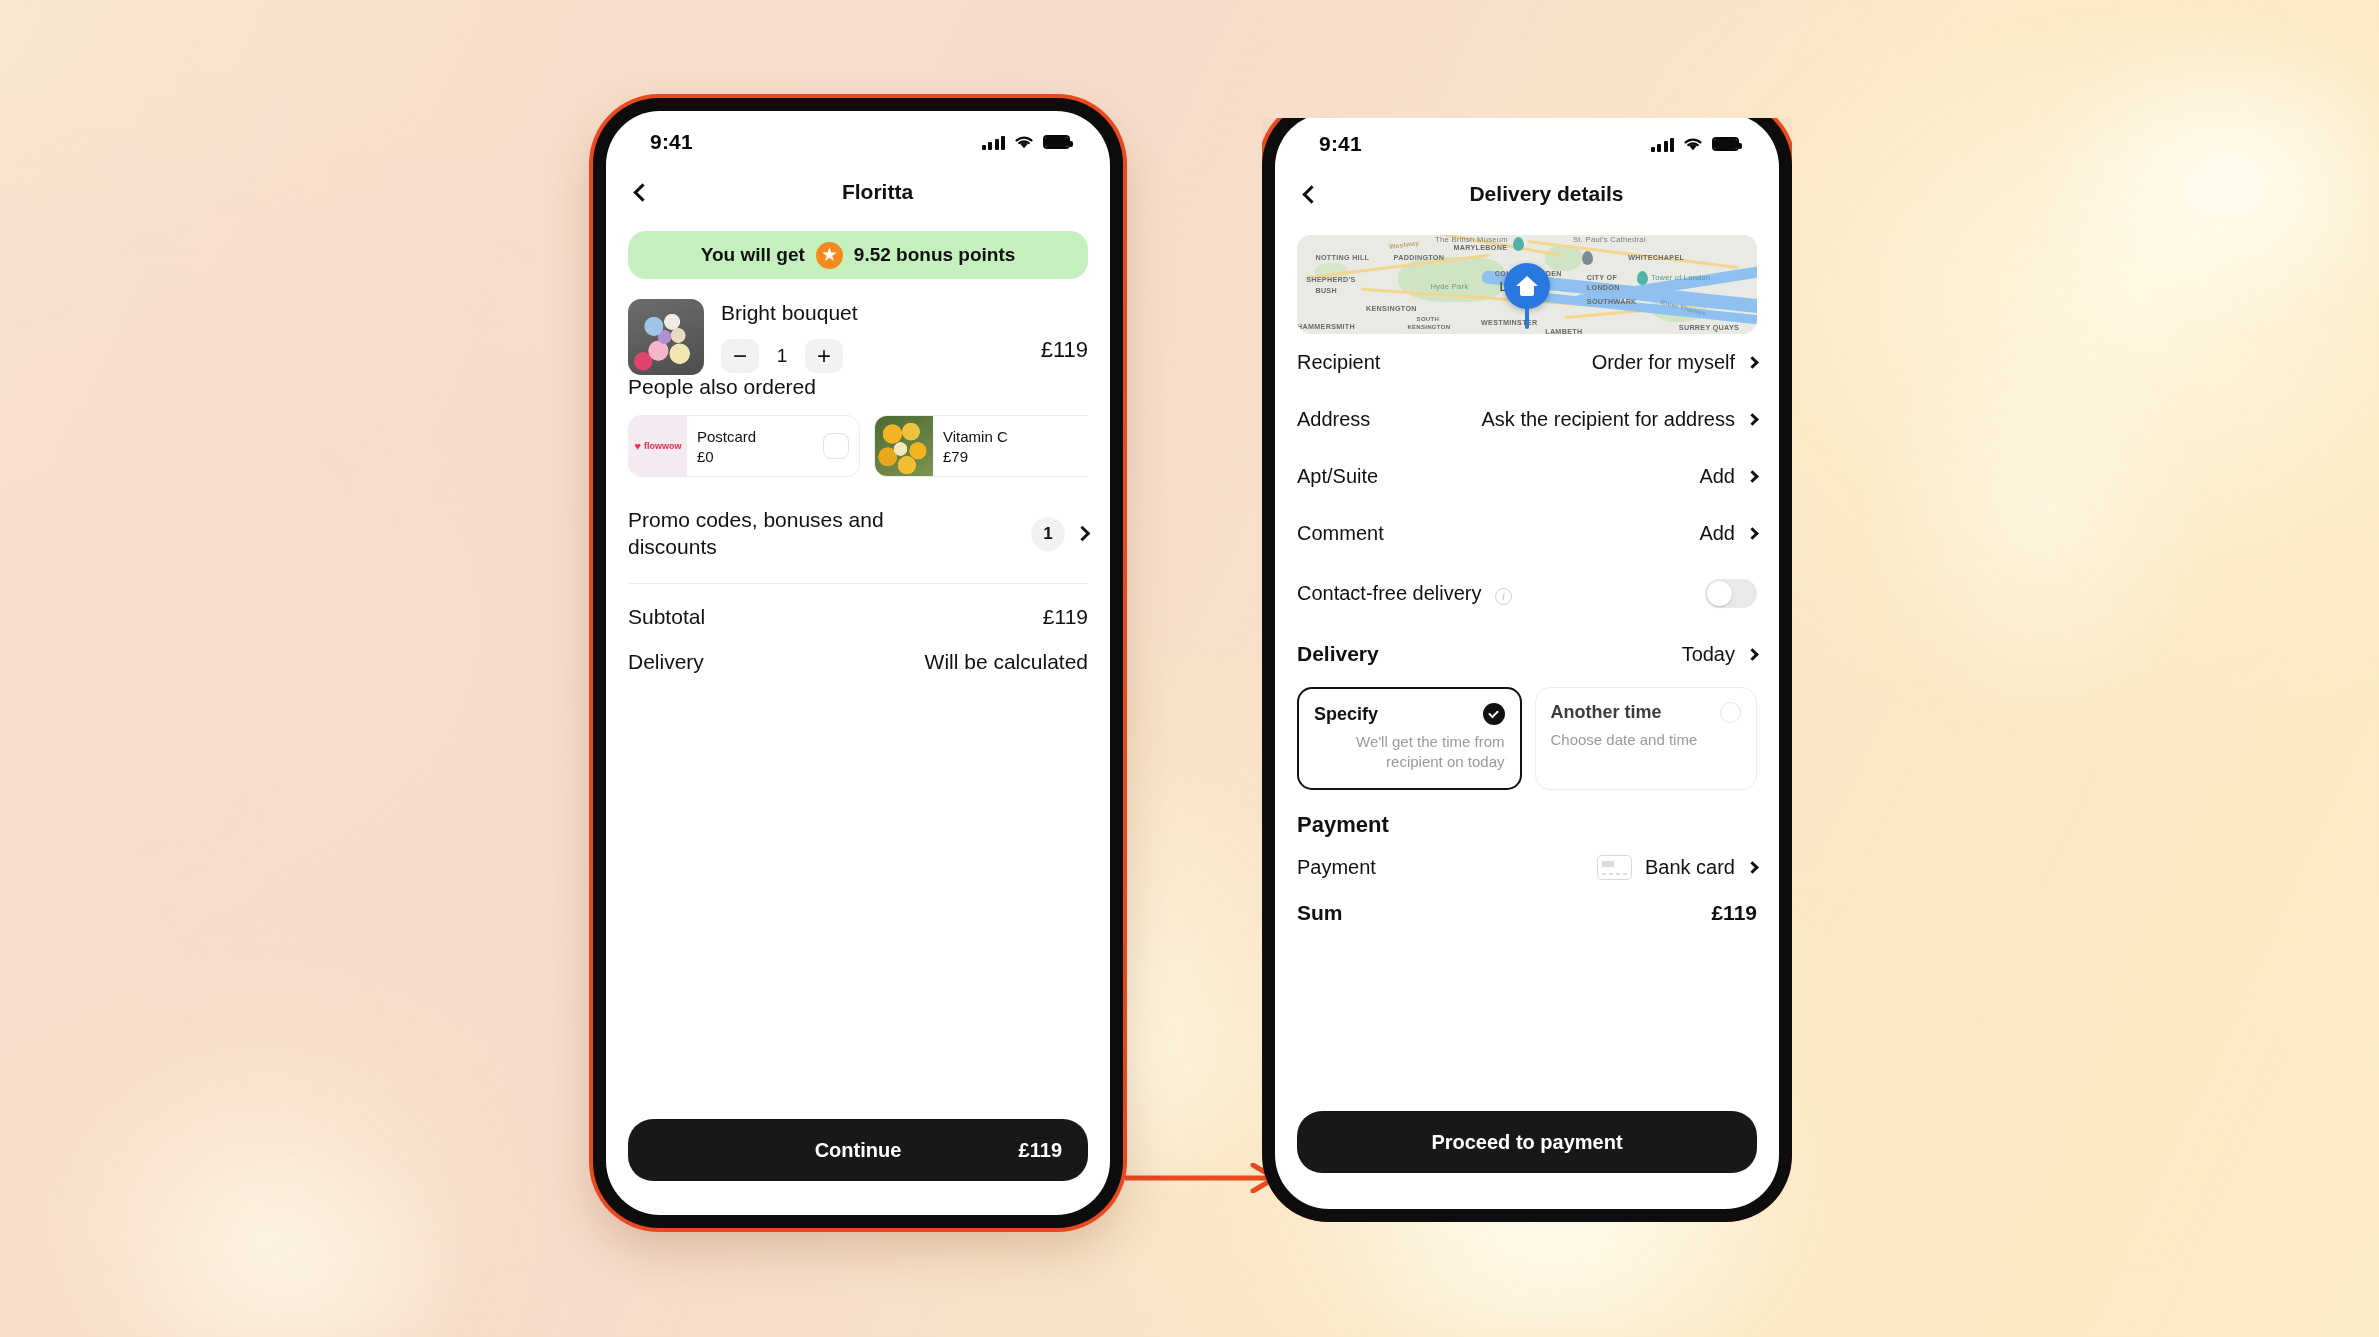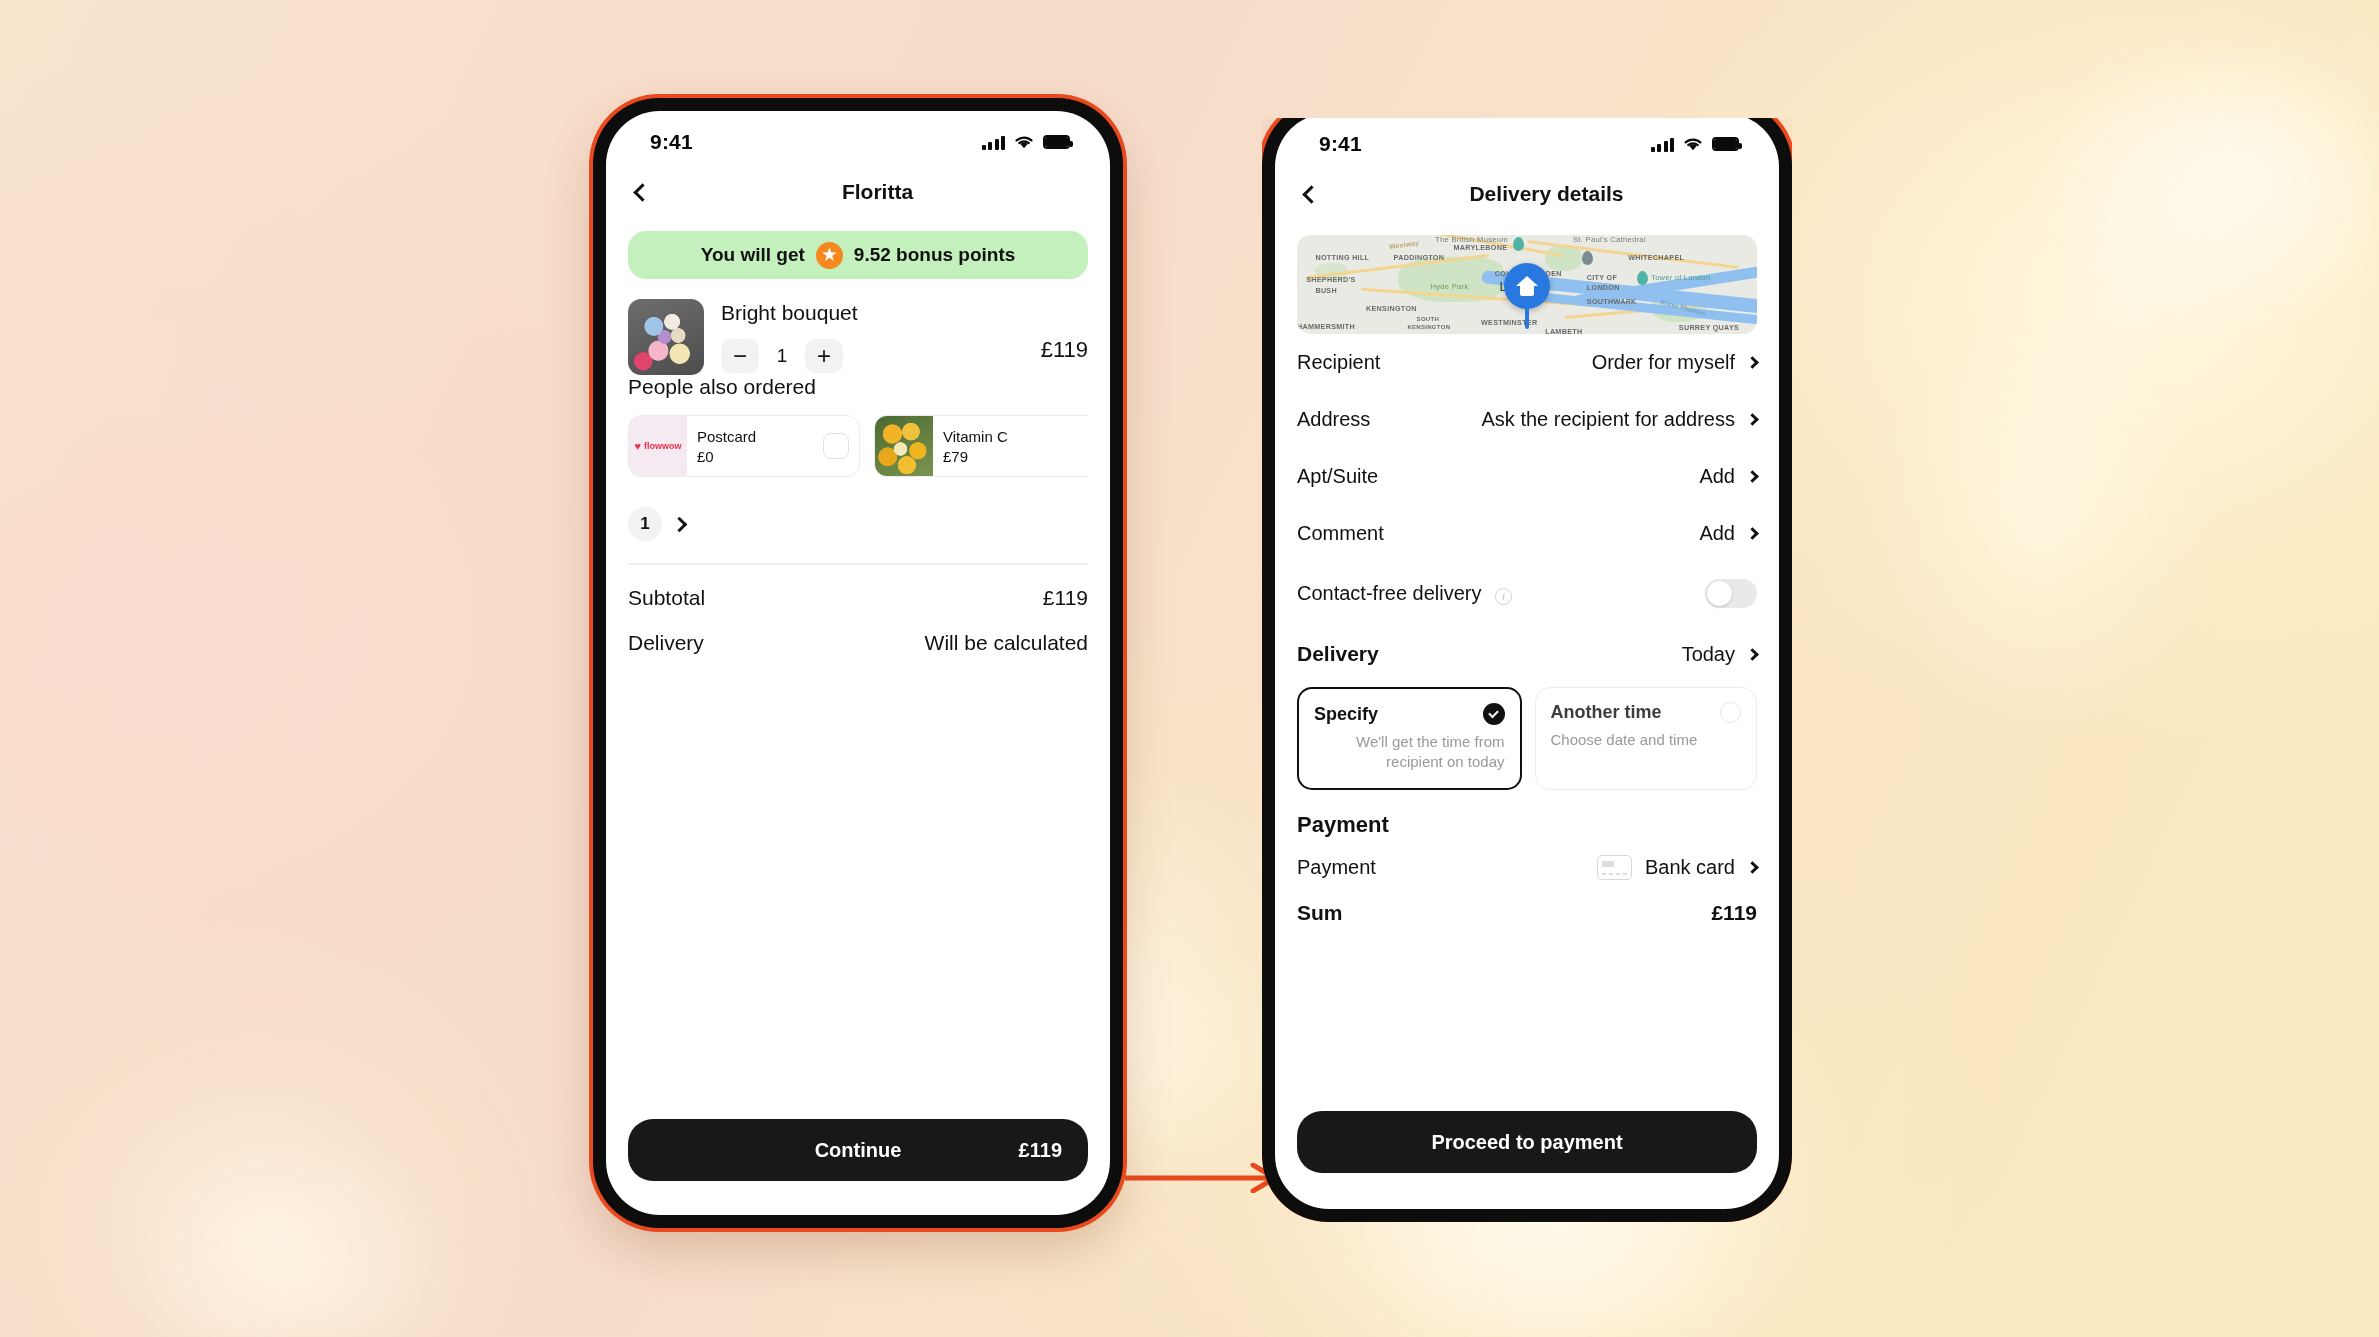--- a/index.html
+++ b/index.html
@@ -382,20 +382,21 @@
             <div class="rec-img vitamin"></div>
             <div class="rec-body">
               <div class="rec-name">Vitamin C</div>
               <div class="rec-price">£79</div>
             </div>
           </div>
 
         </div>
 
         <div class="promo-row">
+          <div class="promo-label">Promo codes, bonuses and discounts</div>
           <div class="promo-right">
             <div class="promo-badge">1</div>
             <span class="chev-right"></span>
           </div>
         </div>
 
         <div class="divider"></div>
 
         <div class="total-row">
           <span>Subtotal</span>

